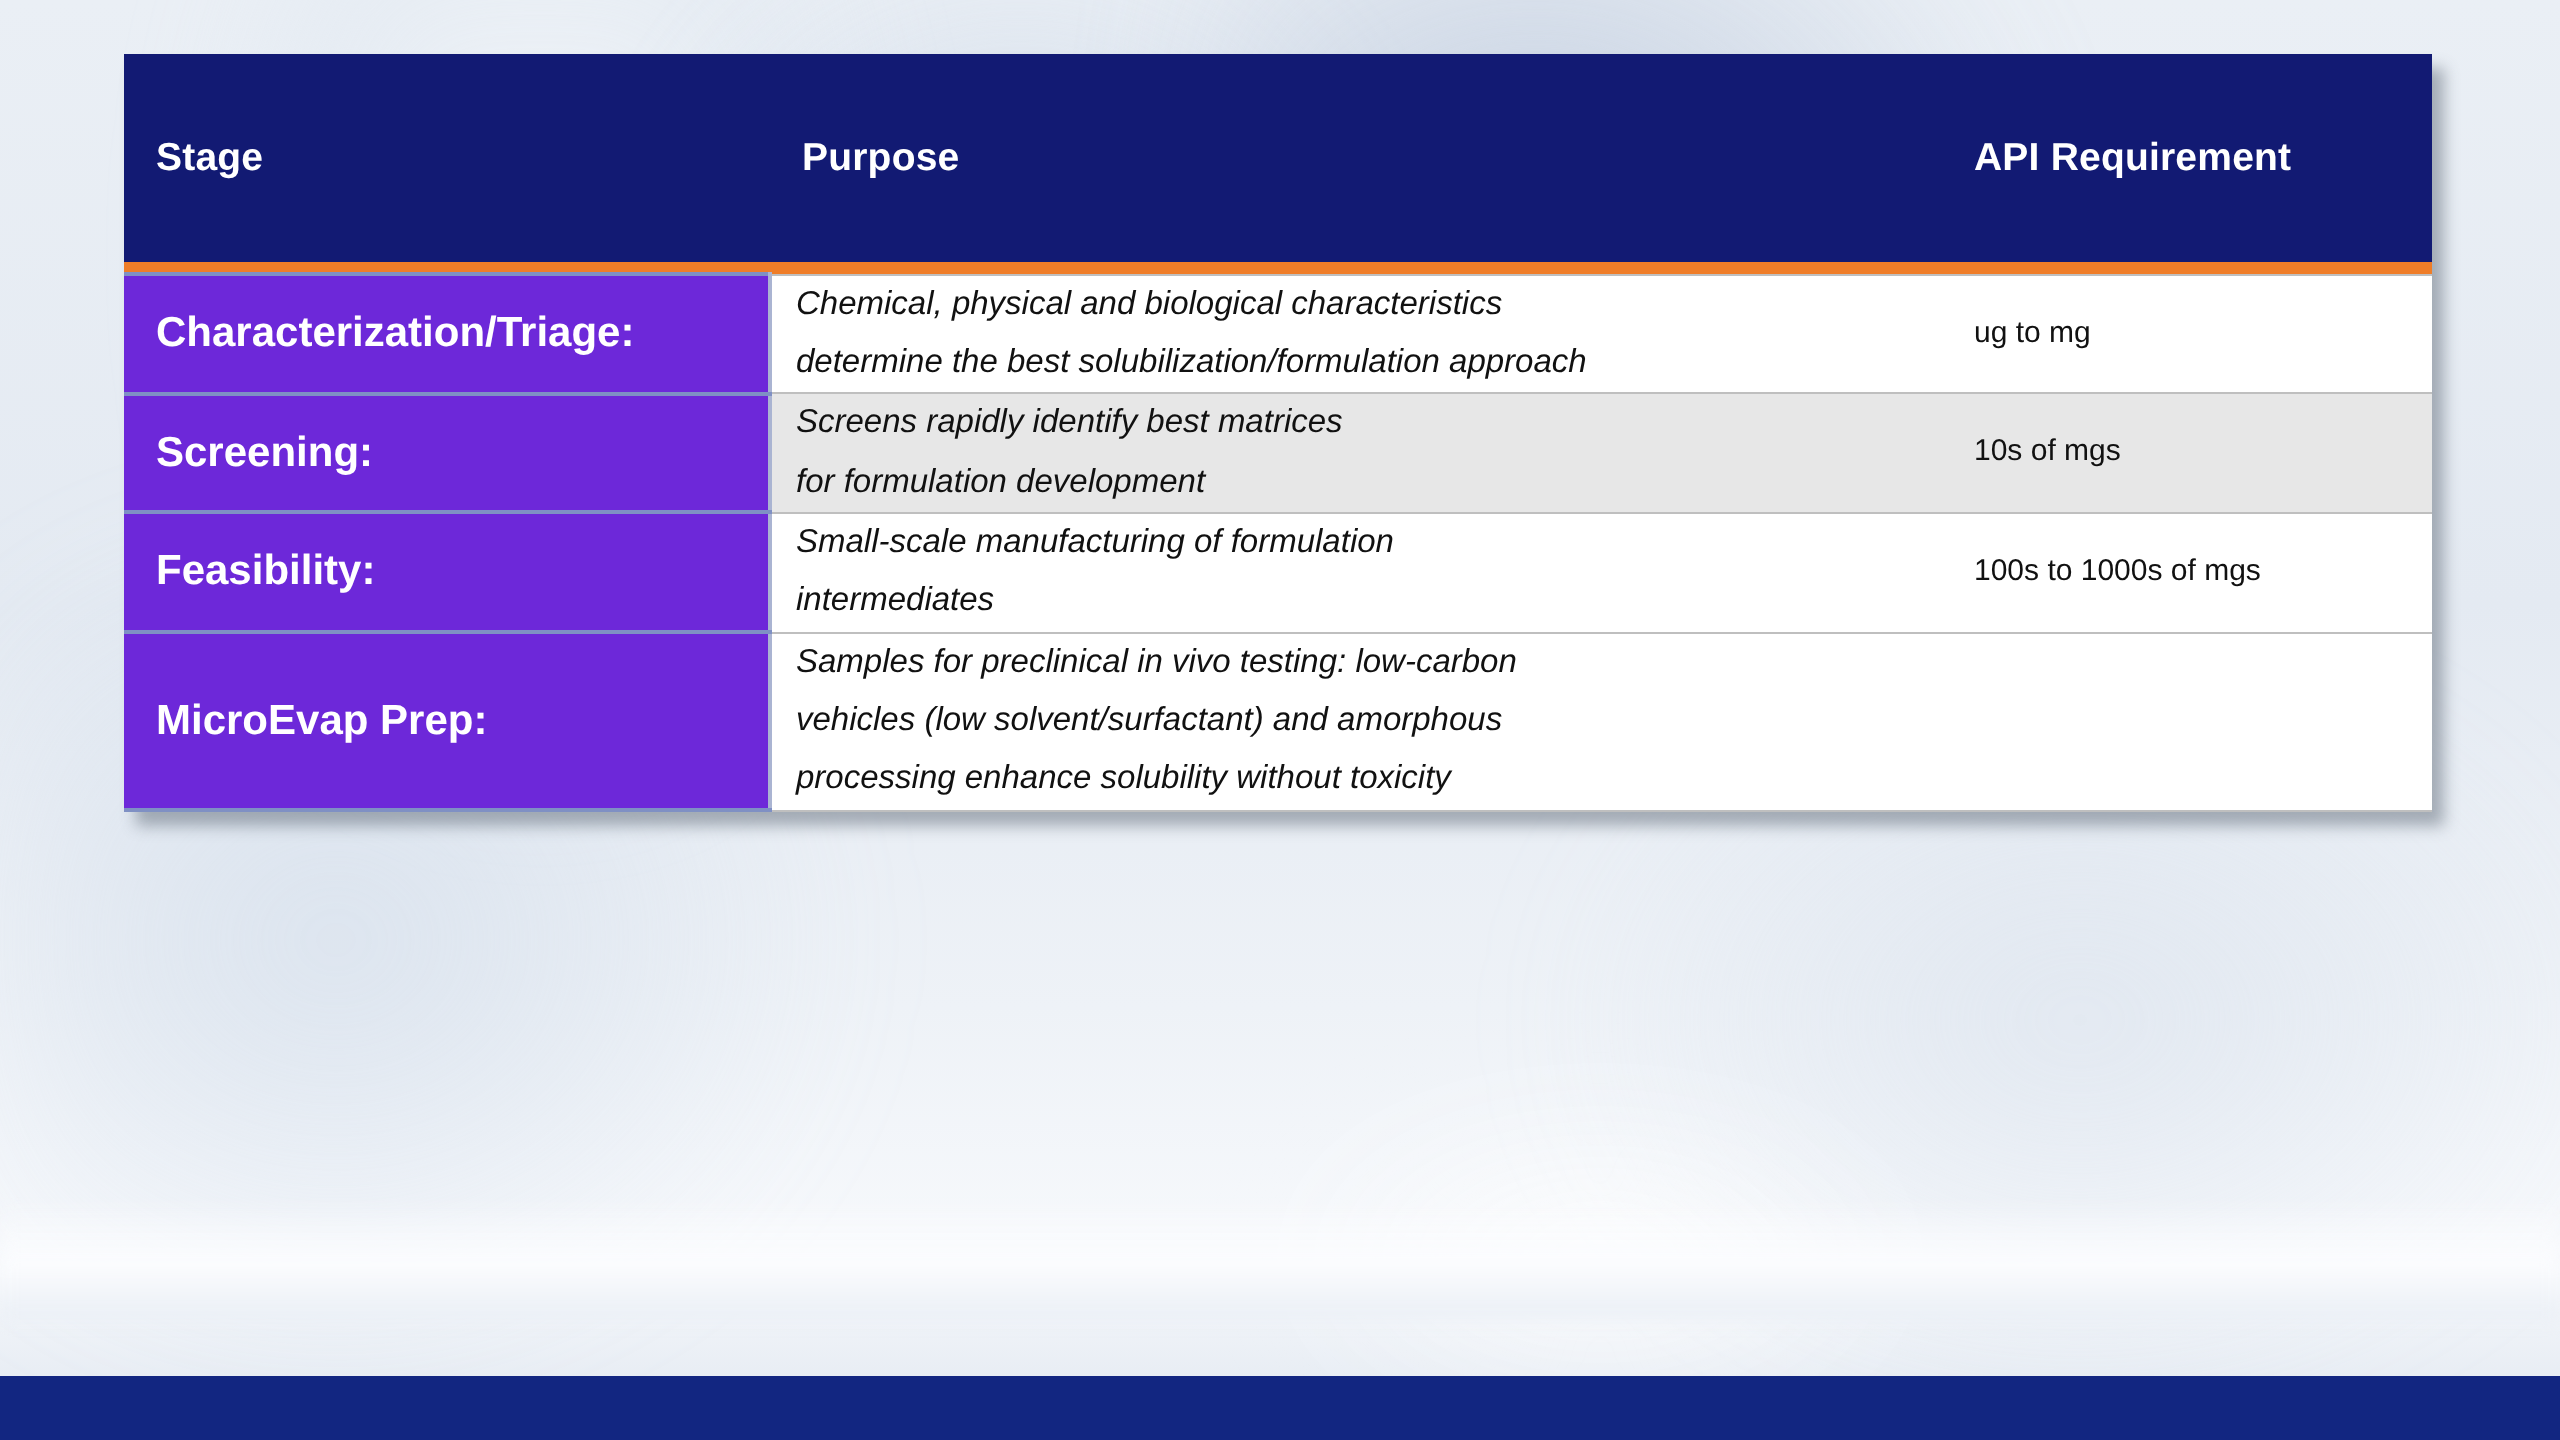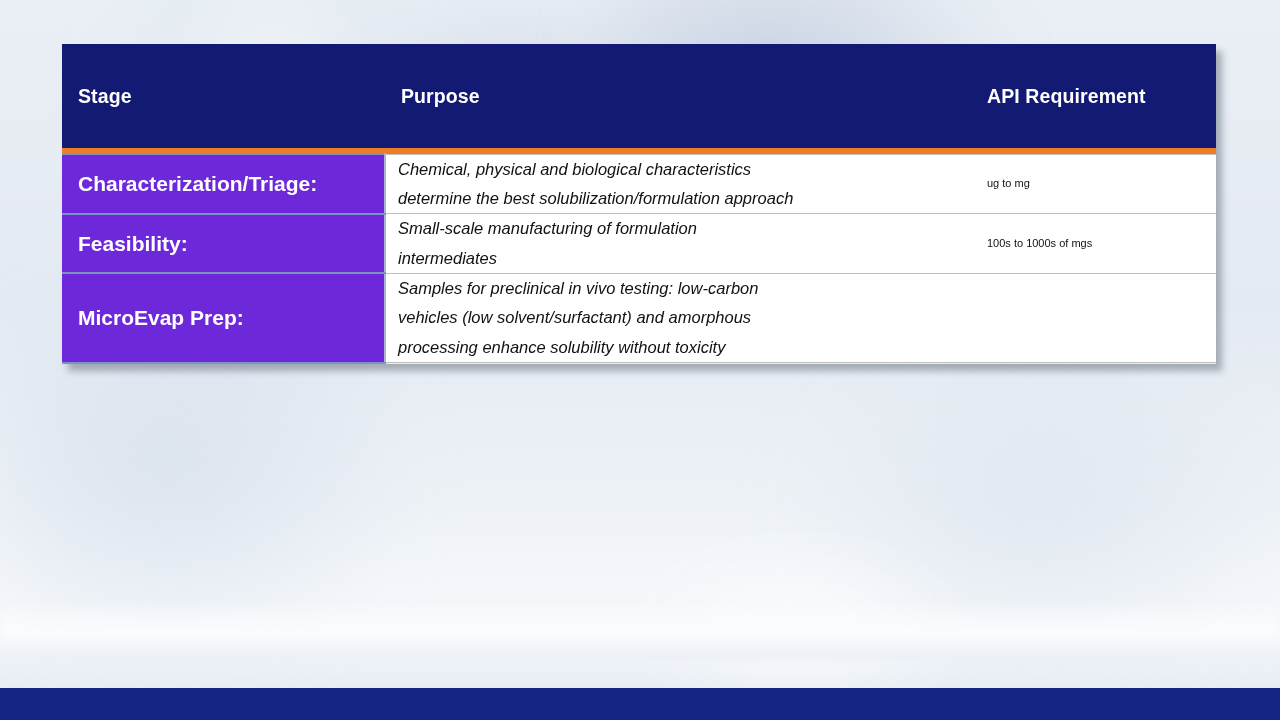--- a/index.html
+++ b/index.html
@@ -53,21 +53,21 @@
     position: absolute;
     left: 0; right: 0; bottom: 0;
     height: 32px;
     background: #122681;
   }
 
   
   .table-wrap {
     position: absolute;
     left: 62px;
-    top: 44px;
+    top: 27px;
     width: 1154px;
     box-shadow: 6px 7px 7px rgba(70,80,95,.42);
   }
 
   table.matrix {
     width: 100%;
     border-collapse: collapse;
     table-layout: fixed;
   }
 
@@ -118,21 +118,21 @@
 
   td.purpose {
     font-size: 16.5px;
     line-height: 1.78;
     color: #111111;
     padding: 0 12px 0 12px;
     border-top: 1px solid #bfbfbf;
     border-bottom: 1px solid #bfbfbf;
   }
   td.api {
-    font-size: 11px;
+    font-size: 15px;
     line-height: 1.78;
     color: #111111;
     padding: 0 10px 0 14px;
     border-top: 1px solid #bfbfbf;
     border-bottom: 1px solid #bfbfbf;
   }
   tbody tr.row:first-of-type td.purpose,
   tbody tr.row:first-of-type td.api { border-top: 0; }
 
   tr.shade td.purpose, tr.shade td.api { background: #e7e7e7; }
@@ -176,20 +176,28 @@
 
       <tr class="row plain">
         <td class="stage">Characterization/Triage:</td>
         <td class="purpose">
           <span class="line">Chemical, physical and biological characteristics</span>
           <span class="line">determine the best solubilization/formulation approach</span>
         </td>
         <td class="api">ug to mg</td>
       </tr>
 
+      <tr class="row shade">
+        <td class="stage">Screening:</td>
+        <td class="purpose">
+          <span class="line">Screens rapidly identify best matrices</span>
+          <span class="line">for formulation development</span>
+        </td>
+        <td class="api">10s of mgs</td>
+      </tr>
 
       <tr class="row plain">
         <td class="stage">Feasibility:</td>
         <td class="purpose">
           <span class="line">Small-scale manufacturing of formulation</span>
           <span class="line">intermediates</span>
         </td>
         <td class="api">100s to 1000s of mgs</td>
       </tr>
 

